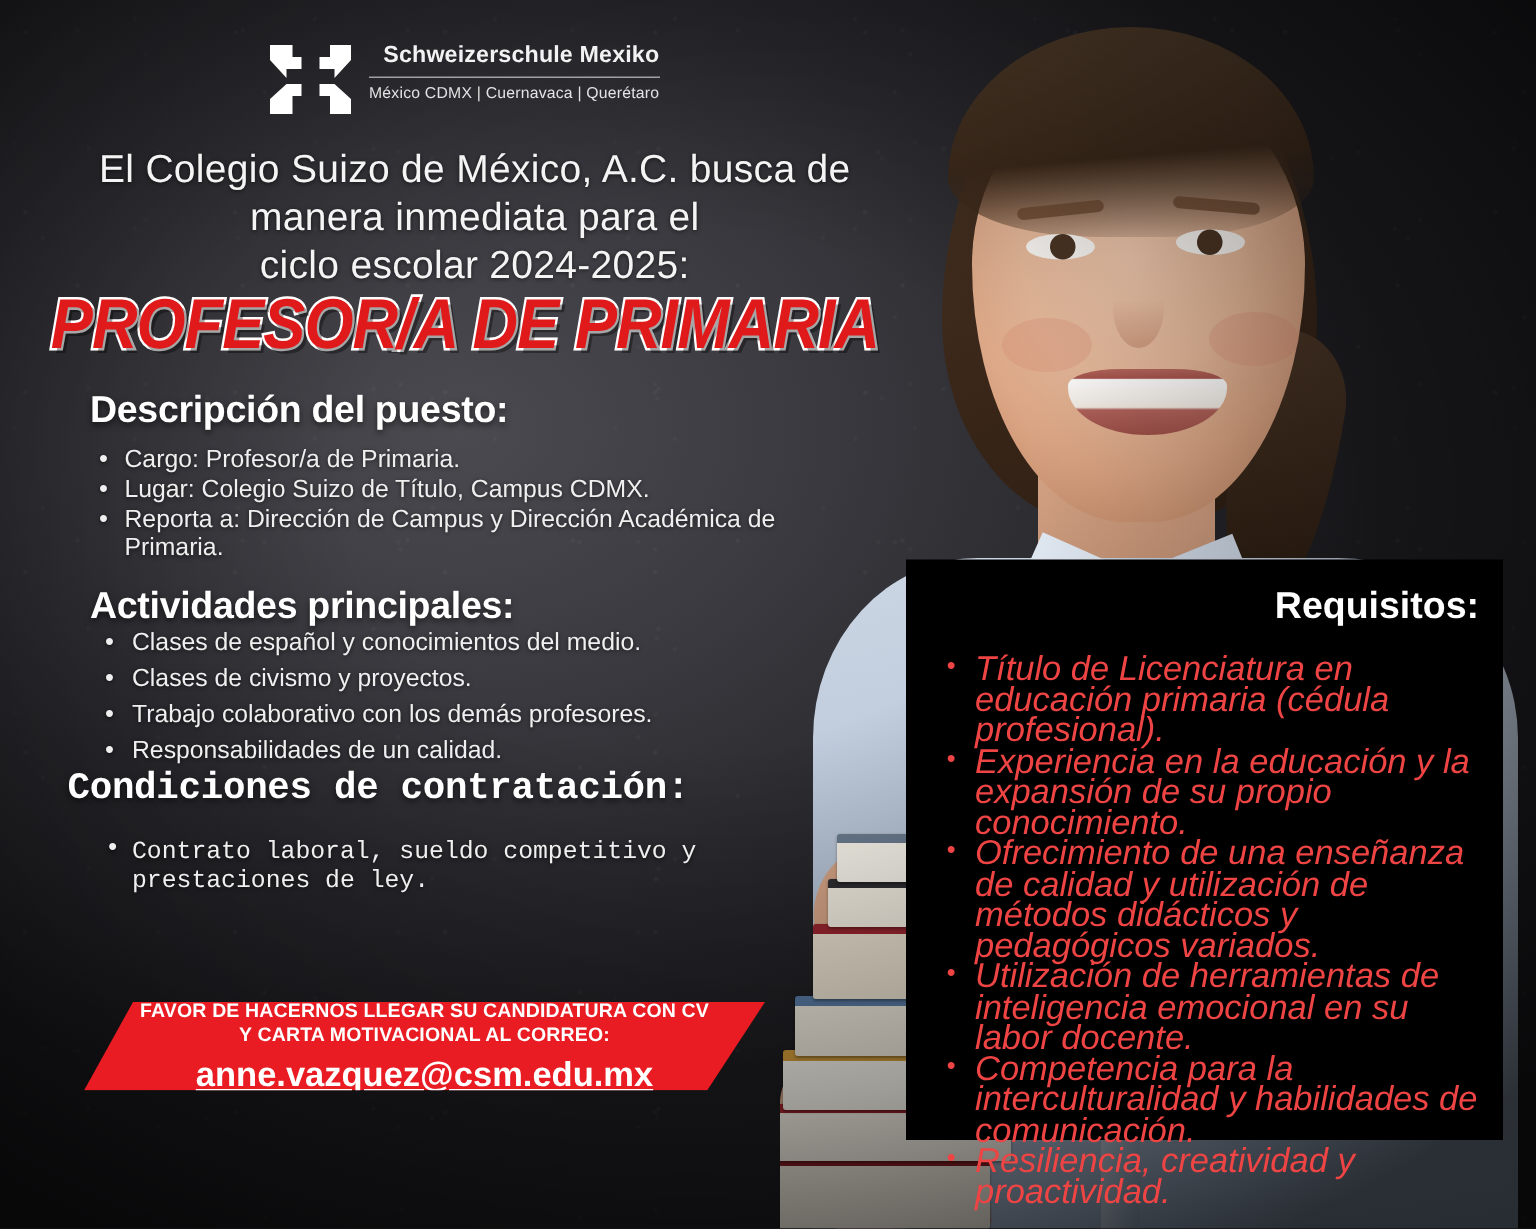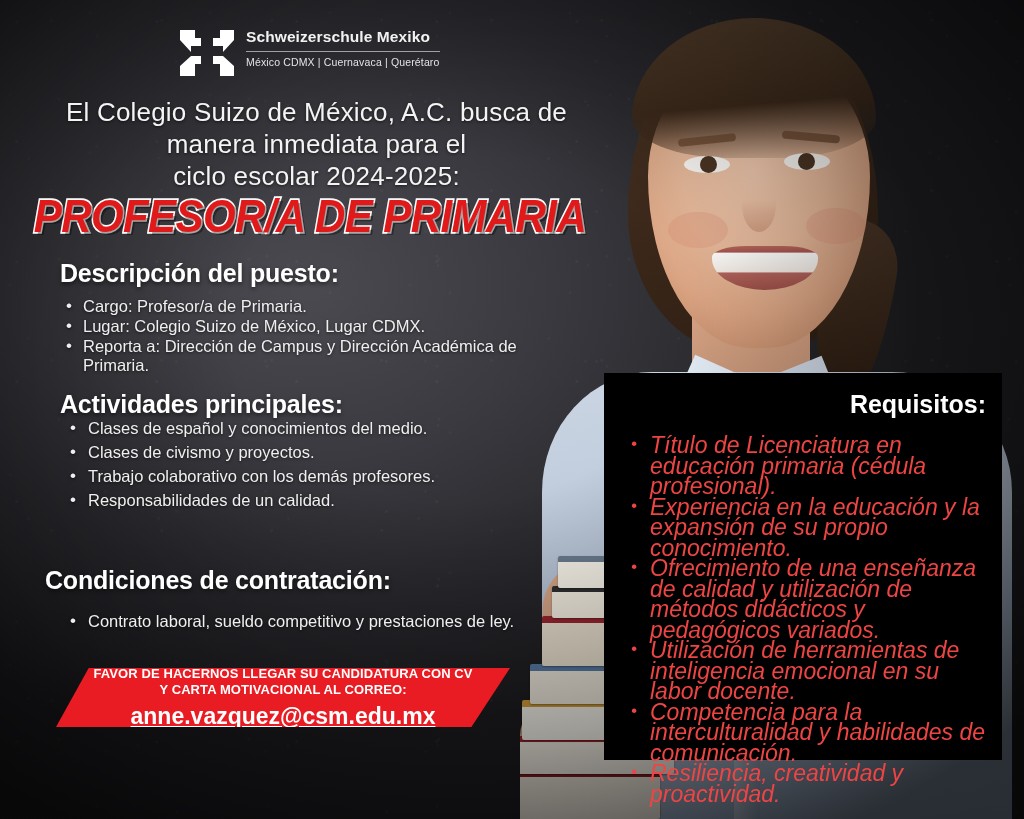--- a/index.html
+++ b/index.html
@@ -135,21 +135,21 @@
   }
 
   
   .logo { position:absolute; left:178px; top:26px; display:flex; align-items:flex-start; gap:10px; }
   .logo-mark { width:58px; height:54px; position:relative; flex:none; }
   .logo-text { padding-top:2px; }
   .logo-l1, .logo-l2 {
     color:#f2f2f2; font-weight:700; letter-spacing:.1px;
     font-size:15.5px; line-height:15.5px; white-space:nowrap;
   }
-  .logo-l2 { margin-top:1px; }
+  .logo-l2 { margin-top:1px;text-align:right; }
   .logo-rule { width:100%; height:1px; background:rgba(235,235,235,.62); margin:6px 0 4px; }
   .logo-sub { color:#e3e3e3; font-size:10.5px; line-height:12px; letter-spacing:.15px; white-space:nowrap; }
 
   
   .headline {
     position:absolute; left:0; top:96px; width:610px;
     text-align:center;
     color:#f4f4f4;
     font-size:26px; line-height:32px; font-weight:400;
     letter-spacing:.2px;
@@ -189,21 +189,21 @@
 
   #sec-descripcion { position:absolute; left:60px; top:258px; width:500px; }
   #sec-descripcion .sec-head { margin-left:0; }
   #sec-descripcion ul { margin-top:9px; }
 
   #sec-actividades { position:absolute; left:60px; top:389px; width:500px; }
   #sec-actividades ul { }
   #sec-actividades ul.sec-list li { margin-bottom:5px; padding-left:28px; }
   #sec-actividades ul.sec-list li::before { left:10px; }
 
-  #sec-condiciones { position:absolute; left:45px; top:565px; width:500px; }
+  #sec-condiciones { position:absolute; left:45px; top:511px; width:500px;font-family:Liberation Mono, monospace; }
   #sec-condiciones ul { margin-top:17px; }
   #sec-condiciones ul.sec-list li { padding-left:43px; }
   #sec-condiciones ul.sec-list li::before { left:25px; }
 
   
   .req-panel {
     position:absolute; left:604px; top:373px; width:398px; height:387px;
     background:#000000;
     padding:16px 16px 10px 20px;
   }
@@ -303,21 +303,21 @@
     <div>manera inmediata para el</div>
     <div>ciclo escolar 2024-2025:</div>
   </div>
 
   <div class="job-title">PROFESOR/A DE PRIMARIA</div>
 
   <div id="sec-descripcion">
     <div class="sec-head">Descripción del puesto:</div>
     <ul class="sec-list">
       <li>Cargo: Profesor/a de Primaria.</li>
-      <li>Lugar: Colegio Suizo de México, Lugar CDMX.</li>
+      <li>Lugar: Colegio Suizo de Título, Campus CDMX.</li>
       <li>Reporta a: Dirección de Campus y Dirección Académica de Primaria.</li>
     </ul>
   </div>
 
   <div id="sec-actividades">
     <div class="sec-head">Actividades principales:</div>
     <ul class="sec-list">
       <li>Clases de español y conocimientos del medio.</li>
       <li>Clases de civismo y proyectos.</li>
       <li>Trabajo colaborativo con los demás profesores.</li>

